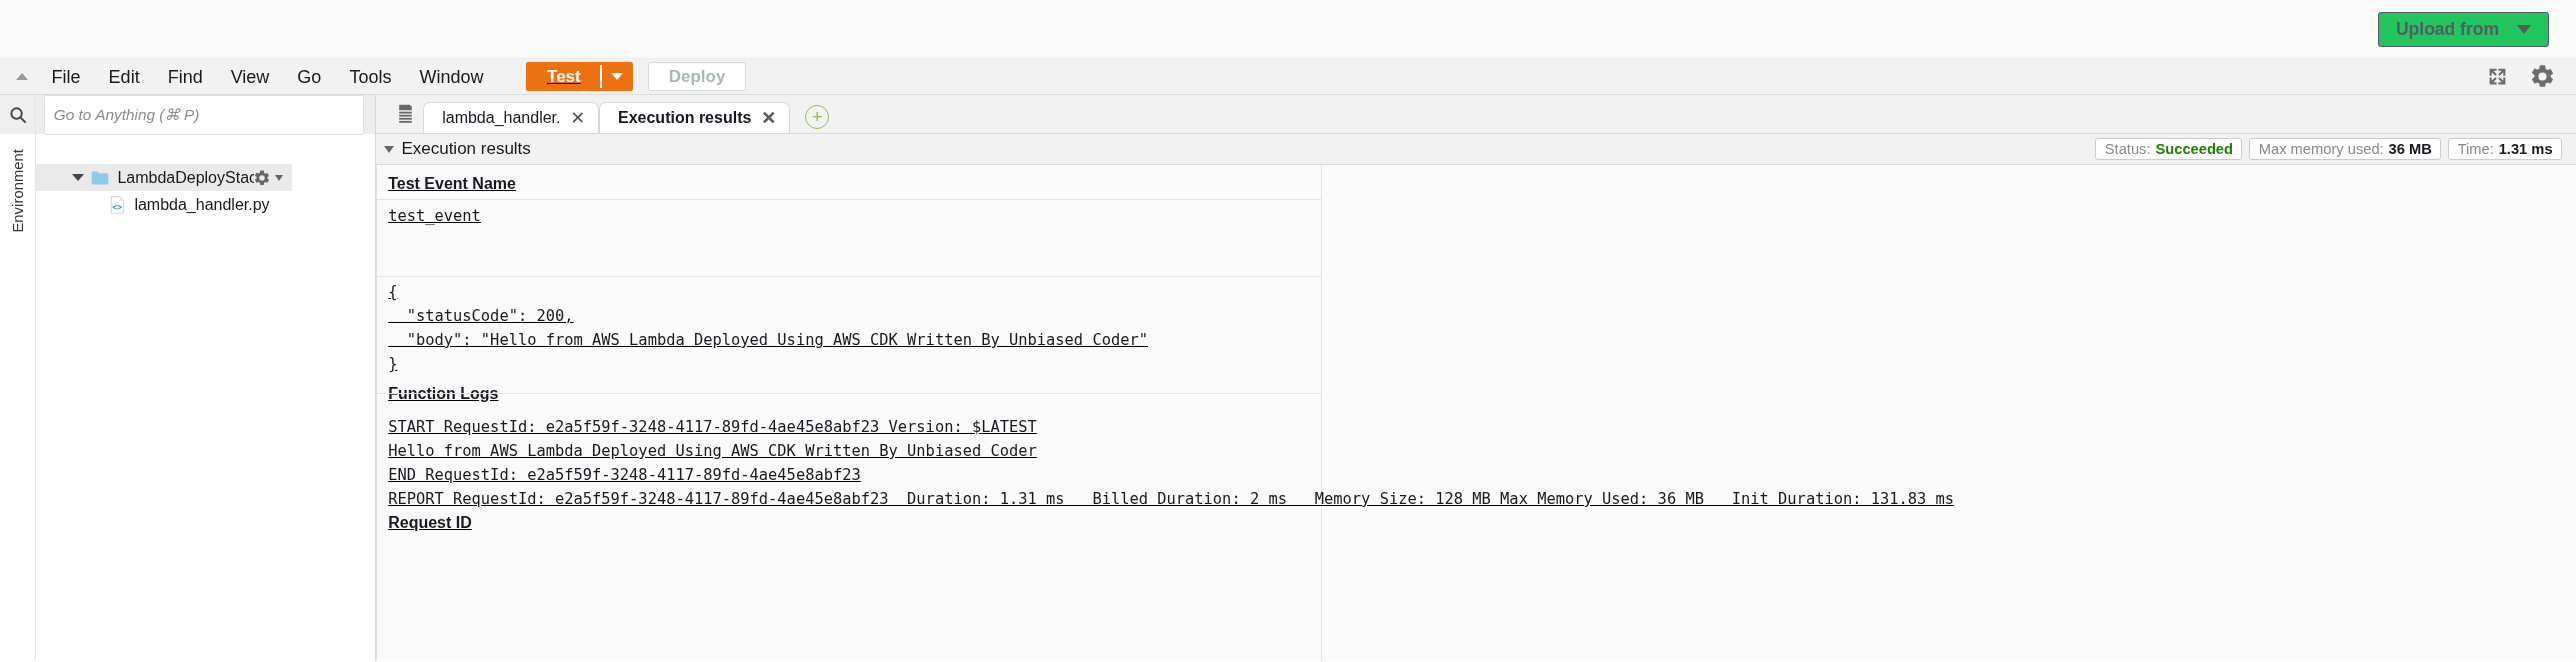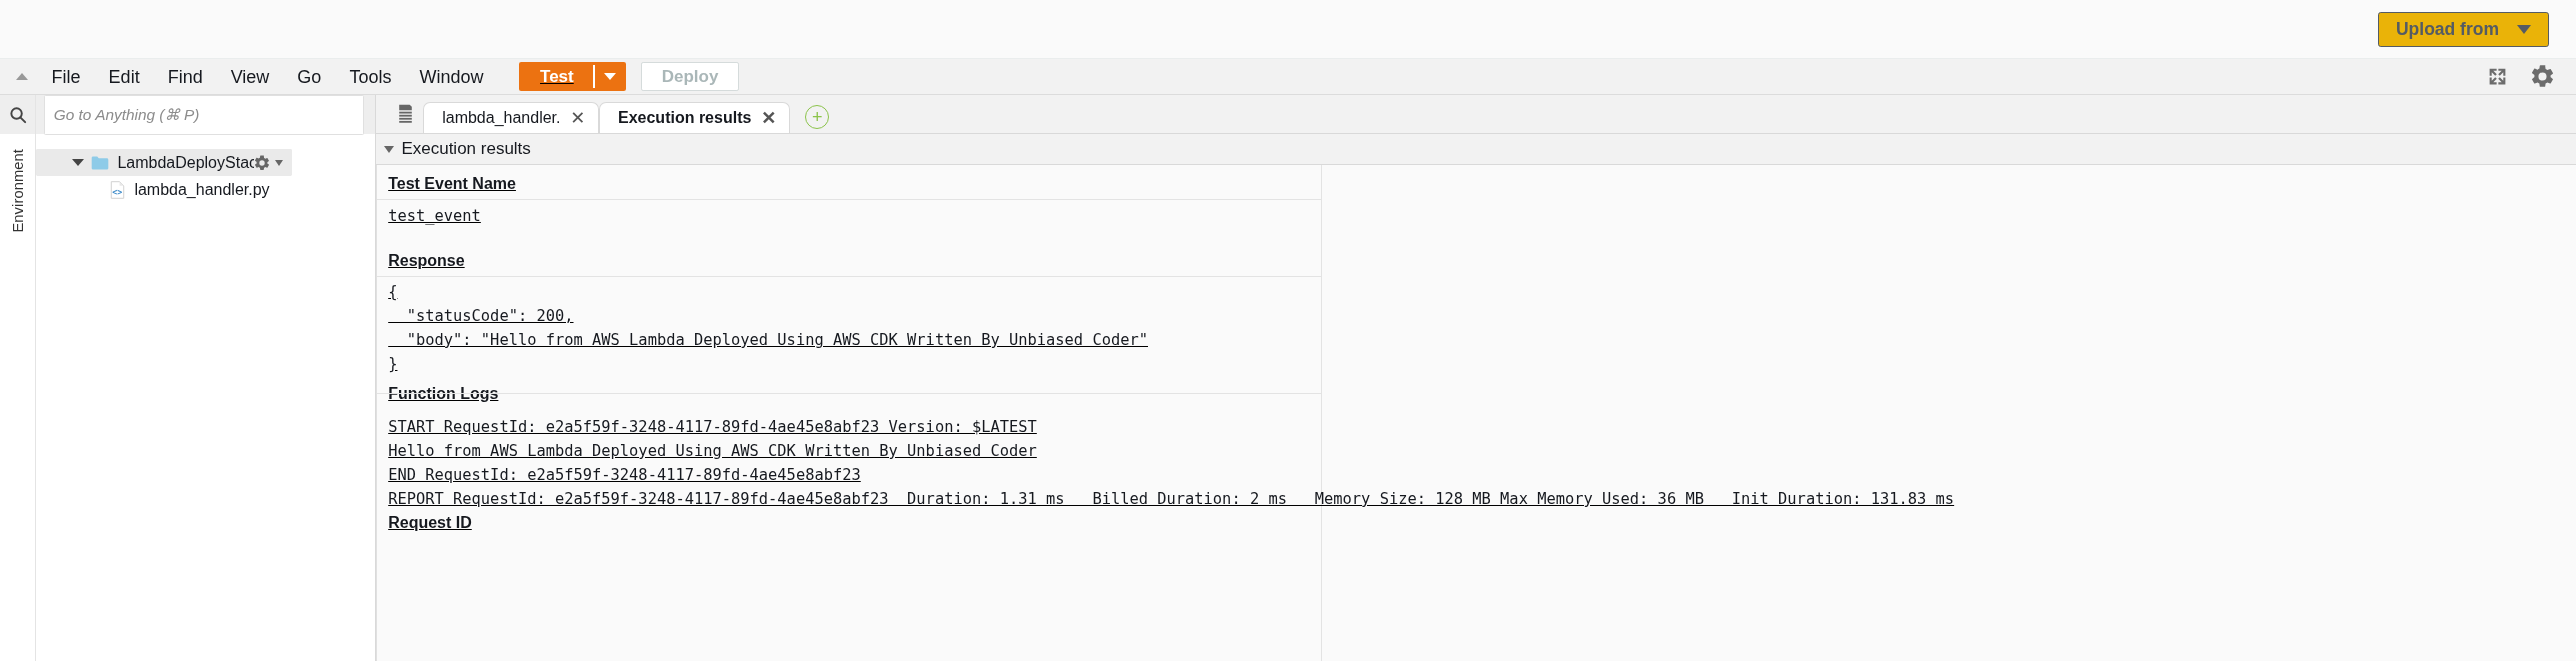--- a/index.html
+++ b/index.html
@@ -39,21 +39,21 @@
     color: #0073bb;
     cursor: pointer;
     line-height: 1;
   }
   .header-spacer { flex: 1; }
   .upload-btn {
     height: 35px;
     min-width: 140px;
     border: 1.4px solid #545b64;
     border-radius: 2.8px;
-    background: #eab308;
+    background: #22c55e;
     color: #545b64;
     font-size: 17.5px;
     font-weight: 700;
     font-family: "Liberation Sans", sans-serif;
     display: flex;
     align-items: center;
     justify-content: center;
     gap: 18px;
     padding: 12px 17px;
     cursor: pointer;
@@ -98,21 +98,21 @@
     color: #16191f;
     padding: 0 14px;
     line-height: 36px;
     cursor: pointer;
     white-space: nowrap;
   }
   .menu-gap { width: 12.6px; }
   .test-group {
     display: flex;
     height: 29.5px;
-    margin-left: 9px;
+    margin-left: 16px;
     cursor: pointer;
     text-decoration: underline;
   }
   .test-main {
     background: #ec7211;
     color: #ffffff;
     font-size: 17px;
     font-weight: 700;
     display: flex; align-items: center; justify-content: center;
     padding: 0 21px;
@@ -217,21 +217,21 @@
     border: 0.7px solid #e0e0e0;
     border-radius: 1.4px;
     font-size: 15.4px;
     color: #555555;
     font-family: "Liberation Sans", sans-serif;
     padding: 0 8.4px;
     outline: none;
     font-style: italic;
   }
   .goto-input::placeholder { color: #8c8c8c; }
-  .tree-body { padding-top: 15px; }
+  .tree-body { padding-top: 30px; }
   .tree-row {
     display: flex;
     align-items: center;
     height: 27px;
     padding-left: 34px;
     font-size: 16px;
     color: #16191f;
     cursor: pointer;
     position: relative;
   }
@@ -542,37 +542,48 @@
         <span class="tab-x">✕</span>
       </div>
       <div class="tab-add">
         <span>+</span>
       </div>
     </div>
 
     <div class="exec-header">
       <span class="exec-caret"></span>
       <span class="exec-title">Execution results</span>
+      <div class="badges">
+        <div class="badge">
+          <span>Status:</span>
+          <b class="ok">Succeeded</b>
+        </div>
+        <div class="badge">
+          <span>Max memory used:</span>
+          <b>36 MB</b>
+        </div>
+        <div class="badge">
+          <span>Time:</span>
+          <b>1.31 ms</b>
+        </div>
+      </div>
     </div>
 
     <div class="results">
 
       <div class="vrule v1"></div>
 
       <div class="blk" style="top:9.8px">
         <div class="blk-title">Test Event Name</div>
       </div>
       <div class="hrule" style="top:34px; width:944px"></div>
       <div class="blk" style="top:39px">
         <div class="code">test_event</div>
       </div>
 
-      <div class="blk" style="top:87px">
-        <div class="blk-title">Response</div>
-      </div>
       <div class="hrule" style="top:111px; width:944px"></div>
       <div class="blk" style="top:115px">
         <div class="code">{
   "statusCode": 200,
   "body": "Hello from AWS Lambda Deployed Using AWS CDK Written By Unbiased Coder"
 }</div>
       </div>
 
       <div class="blk" style="top:220px">
         <div class="blk-title">Function Logs</div>

